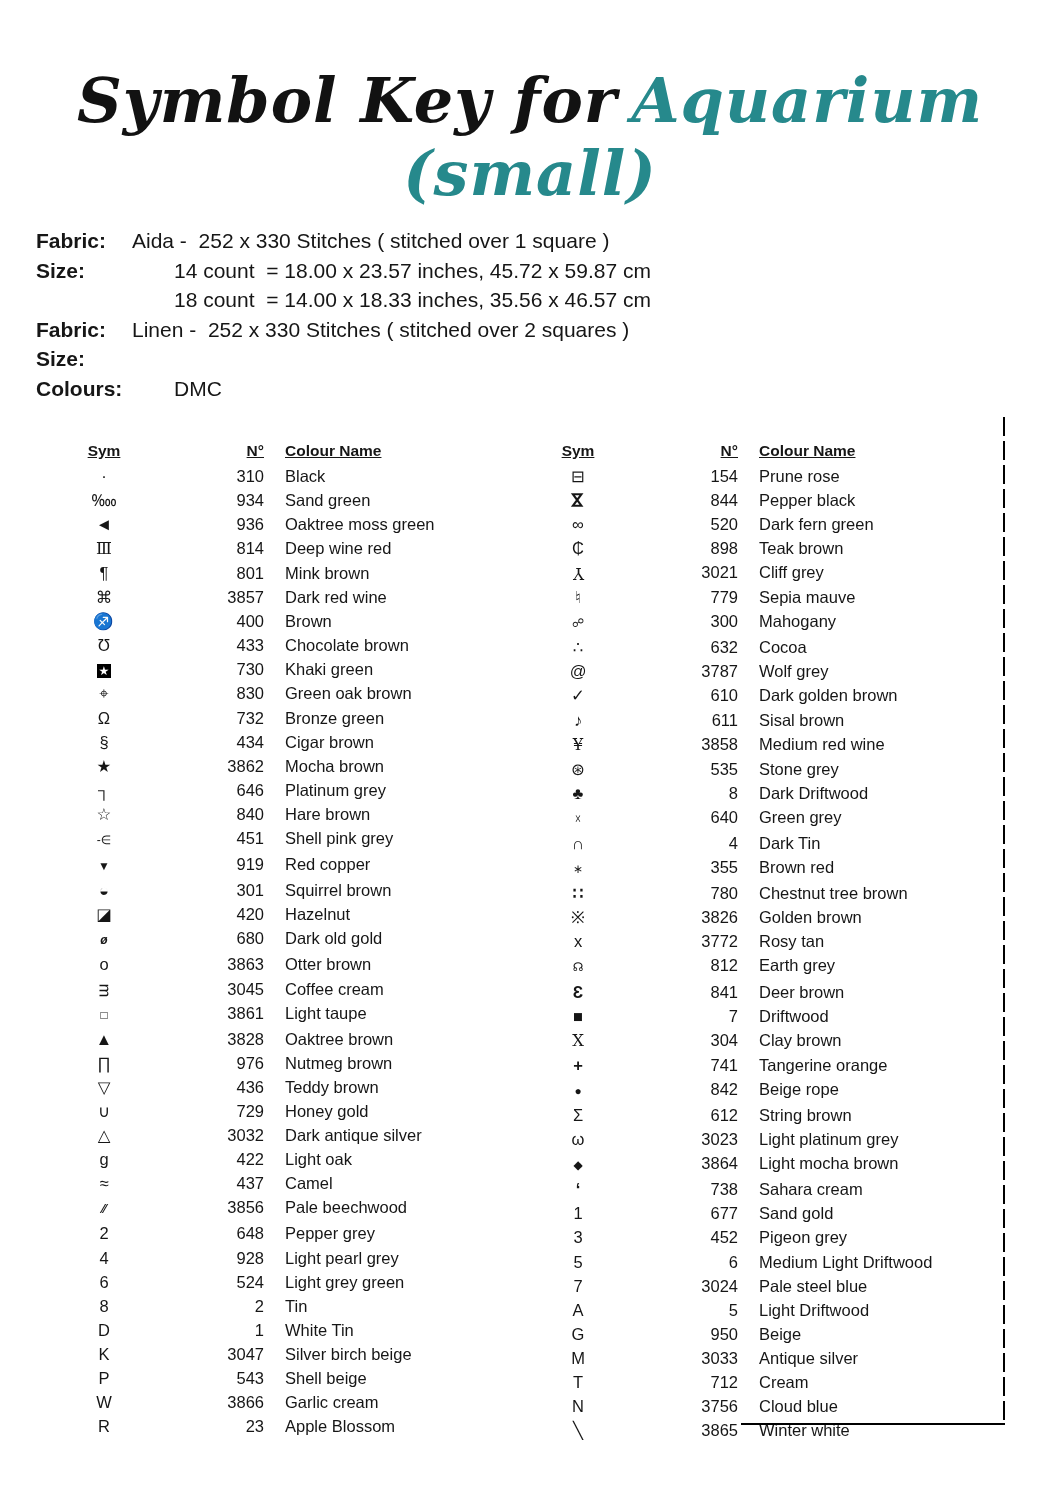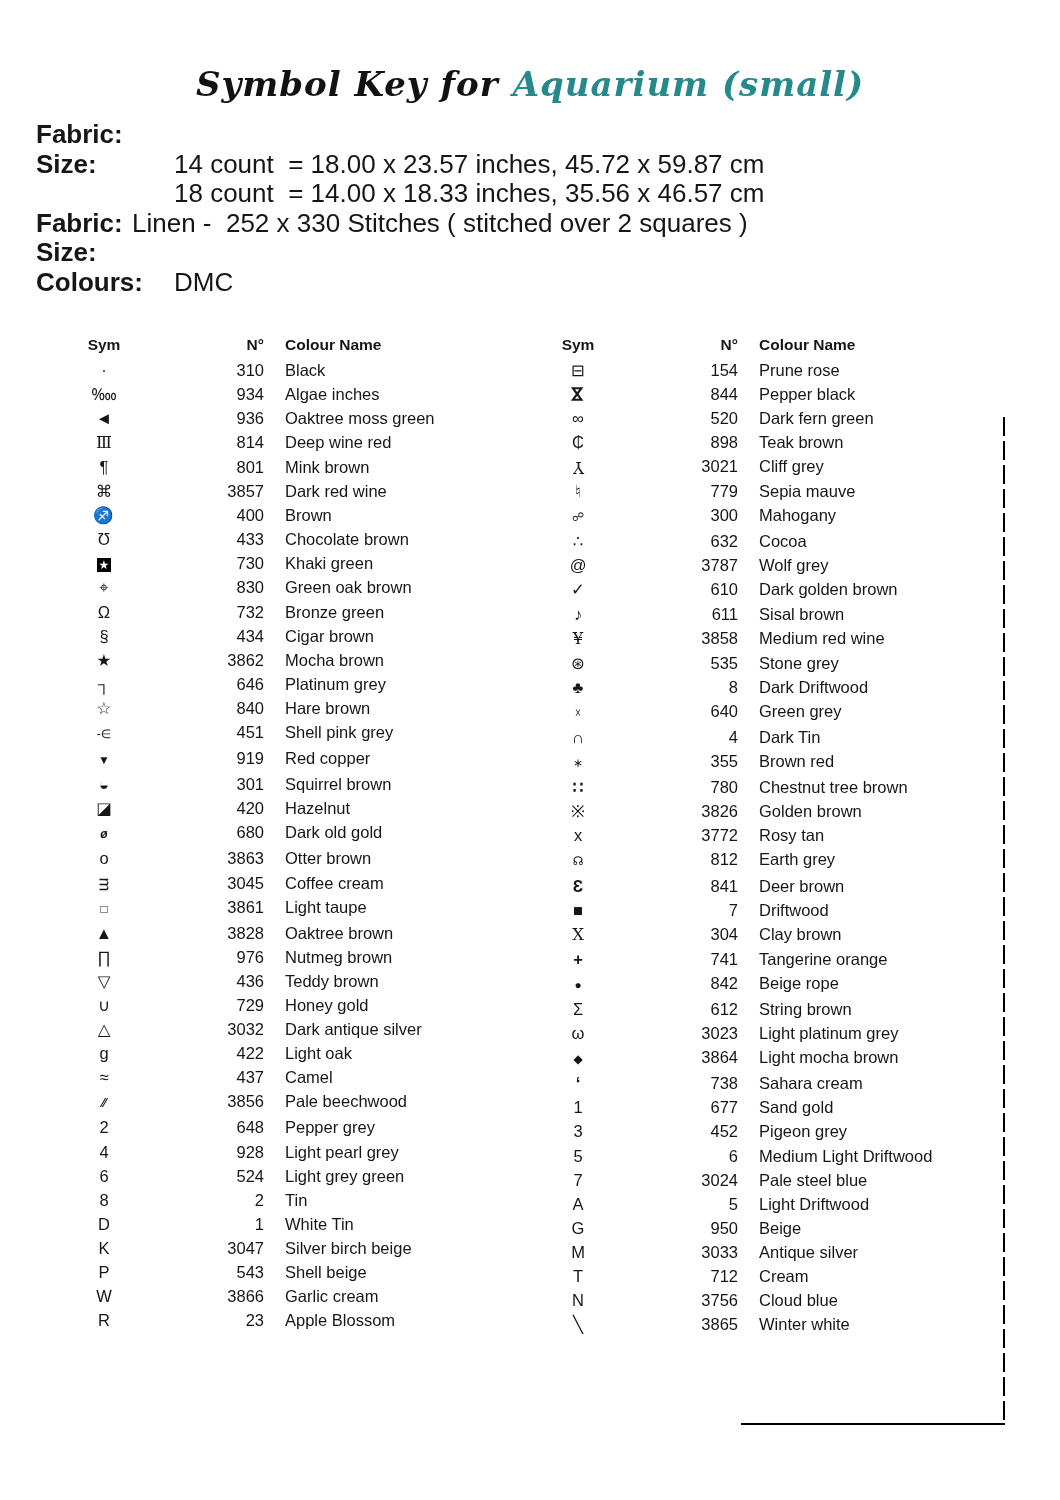--- a/index.html
+++ b/index.html
@@ -1,38 +1,38 @@
 <!DOCTYPE html>
 <html><head>
 <meta charset="utf-8">
 <style>
   html,body{margin:0;padding:0;background:#ffffff;}
   .page{position:relative;width:1060px;height:1500px;background:#fff;overflow:hidden;
         font-family:"Liberation Sans", sans-serif;color:#161616;}
   
   .title{margin-top:64px;text-align:center;font-family:"DejaVu Serif", serif;
-         font-style:italic;font-weight:bold;font-size:34px;letter-spacing:1px;}
+         font-style:italic;font-weight:bold;font-size:62px;letter-spacing:1px;}
   .title .t-prefix{color:#121212;}
   .title .t-name{margin-left:14px;}
   
-  .info{margin:16px 0 0 36px;font-size:26px;}
+  .info{margin:16px 0 0 36px;font-size:21px;}
   .info-row{display:flex;line-height:29.6px;white-space:pre;}
   .ilabel{width:96px;font-weight:bold;flex:0 0 auto;}
   .ival{}
   .ival.indent{padding-left:42px;}
   .note{line-height:29.6px;}
   .note .bold{font-weight:bold;}
   
   .tables{display:flex;margin:34px 0 0 66px;}
   .keycol{flex:0 0 auto;}
   .keycol.left{width:474px;}
   .keycol.right{width:460px;}
   .krow{display:flex;line-height:24.1px;font-size:16.5px;}
   .khead{font-weight:bold;font-size:15.5px;line-height:26px;}
-  .khead .hcell{}
+  .khead .hcell{text-decoration:underline;}
   .c-sym{width:76px;text-align:center;flex:0 0 auto;}
   .c-num{width:122px;text-align:right;flex:0 0 auto;}
   .c-name{padding-left:21px;}
   .khead .c-sym .hcell,.khead .c-num .hcell,.khead .c-name .hcell{display:inline-block;}
   
   .sg{display:inline-block;}
   .inv{background:#000;color:#fff;font-size:12px;line-height:14px;padding:0 2px;}
   .rot90{transform:rotate(90deg);font-weight:bold;}
   .rot180{transform:rotate(180deg);}
   .serif{font-family:"DejaVu Serif", serif;}
@@ -49,20 +49,21 @@
 
 <div class="page">
 
   <div class="title">
     <span class="t-prefix">Symbol Key for</span><span class="t-name" style="color: rgb(38, 137, 140);">Aquarium (small)</span>
   </div>
 
   <div class="info">
     <div class="info-row">
       <span class="ilabel">Fabric:</span>
+      <span class="ival">Aida -  252 x 330 Stitches ( stitched over 1 square )</span>
     </div>
     <div class="info-row">
       <span class="ilabel">Size:</span>
       <span class="ival indent">14 count  = 18.00 x 23.57 inches, 45.72 x 59.87 cm</span>
     </div>
     <div class="info-row">
       <span class="ilabel"></span>
       <span class="ival indent">18 count  = 14.00 x 18.33 inches, 35.56 x 46.57 cm</span>
     </div>
     <div class="info-row">
@@ -93,21 +94,21 @@
       </div>
       <div class="rows">
           <div class="krow">
             <span class="c-sym"><span class="sg">·</span></span>
             <span class="c-num">310</span>
             <span class="c-name">Black</span>
           </div>
           <div class="krow">
             <span class="c-sym"><span class="sg">‱</span></span>
             <span class="c-num">934</span>
-            <span class="c-name">Algae inches</span>
+            <span class="c-name">Sand green</span>
           </div>
           <div class="krow">
             <span class="c-sym"><span class="sg">◄</span></span>
             <span class="c-num">936</span>
             <span class="c-name">Oaktree moss green</span>
           </div>
           <div class="krow">
             <span class="c-sym"><span class="sg serif">Ⅲ</span></span>
             <span class="c-num">814</span>
             <span class="c-name">Deep wine red</span>

